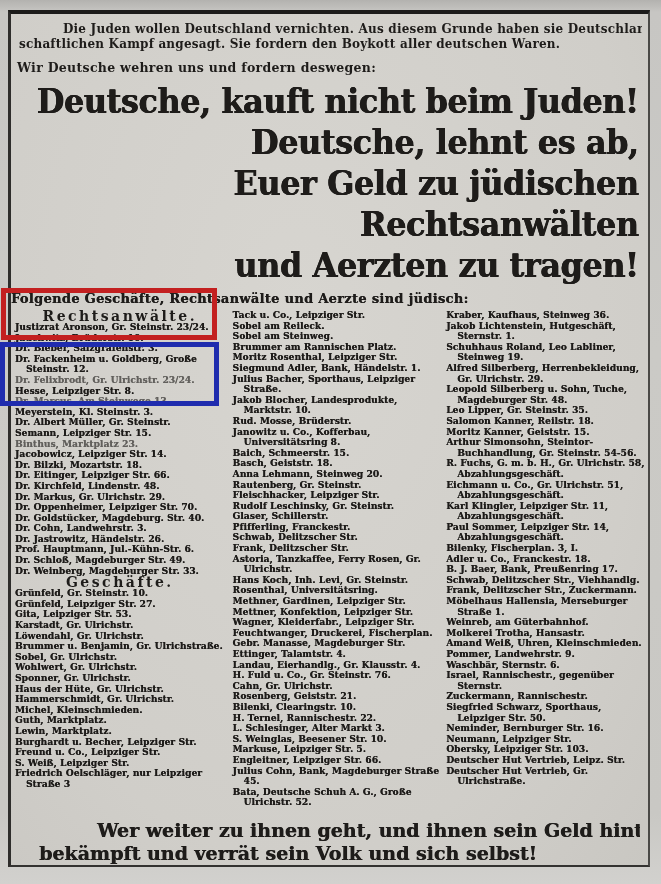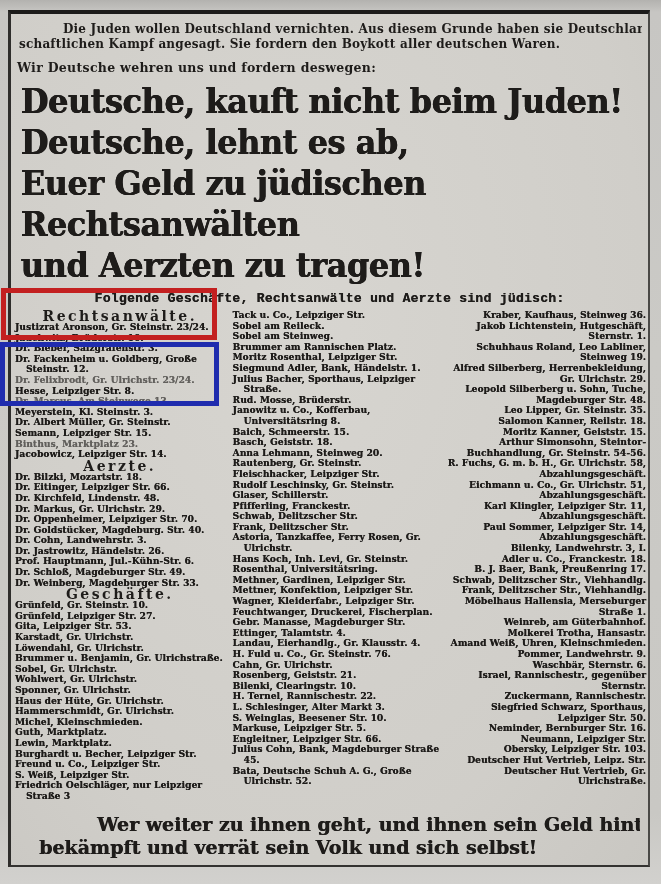--- a/index.html
+++ b/index.html
@@ -7,31 +7,31 @@
   .page{position:relative;width:661px;height:884px;overflow:hidden;
         background:linear-gradient(180deg,#b3b2af 0,#c7c6c3 12px,#cbcac6 40%,#c9c8c4 92%,#d2d1ce 100%);}
   .frame{position:absolute;left:8px;top:10px;right:11px;bottom:17px;
          border-top:4px solid #1c1b1a;border-left:3px solid #2e2d2b;
          border-right:2px solid #4a4946;border-bottom:2px solid #333230;
          background:radial-gradient(ellipse at 45% 35%, #d7d5d0 0%, #d0cec9 70%, #c9c7c2 100%);
          color:#1e1c1a;overflow:hidden;}
   .intro{margin:8px 6px 0 8px;font-size:12px;font-weight:bold;line-height:15px;letter-spacing:.2px;}
   .intro .l1{text-indent:44px;white-space:nowrap;overflow:hidden;}
   .call{margin:8px 6px 0 6px;font-size:12.5px;font-weight:bold;letter-spacing:.3px;}
-  .headline{margin-top:6px;text-align:left;font-weight:bold;}
+  .headline{margin-top:6px;text-align:right;font-weight:bold;}
   .headline div{font-size:33px;line-height:41px;letter-spacing:-.5px;
                 text-shadow:.6px 0 0 currentColor, 0 .4px 0 currentColor;
                 transform:scaleX(.97);transform-origin:center;}
-  .list-intro{margin-top:5px;text-align:center;font-size:13px;font-weight:bold;letter-spacing:.3px;
-              text-shadow:.3px 0 0 currentColor;font-family:Liberation Mono, monospace;}
+  .list-intro{margin-top:5px;font-size:13px;font-weight:bold;letter-spacing:.3px;
+              text-shadow:.3px 0 0 currentColor;}
   .columns{display:flex;margin-top:4px;padding:0 2px 0 2px;}
   .col{box-sizing:border-box;}
   .col-left{width:218px;padding-left:2px;}
   .col-mid{width:222px;padding-left:8px;}
-  .col-right{width:212px;padding-left:6px;text-align:right;}
+  .col-right{width:212px;padding-left:6px;}
   .sec-title{text-align:center;font-size:14px;font-weight:bold;letter-spacing:2.5px;line-height:12px;margin:0 0;}
   .entry{font-size:9px;font-weight:bold;line-height:10.6px;letter-spacing:.1px;
          padding-left:11px;text-indent:-11px;text-shadow:.25px 0 0 currentColor;}
   .smudged{filter:blur(.45px);opacity:.62;}
   .closing{margin:11px 8px 0 20px;font-size:19px;font-weight:bold;line-height:23px;
            text-shadow:.5px 0 0 currentColor;}
   .closing .cl1{padding-left:66px;white-space:nowrap;overflow:hidden;}
   .closing .cl2{padding-left:8px;}
   .anno{position:absolute;pointer-events:none;}
   .anno-red{left:1px;top:288px;width:206px;height:42px;border:5px solid #c32020;}
@@ -69,21 +69,20 @@
             <div class="entry">Dr. Fackenheim u. Goldberg, Große Steinstr. 12.</div>
             <div class="entry smudged">Dr. Felixbrodt, Gr. Ulrichstr. 23/24.</div>
             <div class="entry">Hesse, Leipziger Str. 8.</div>
             <div class="entry smudged">Dr. Marcus, Am Steinwege 13.</div>
             <div class="entry">Meyerstein, Kl. Steinstr. 3.</div>
             <div class="entry">Dr. Albert Müller, Gr. Steinstr.</div>
             <div class="entry">Semann, Leipziger Str. 15.</div>
             <div class="entry smudged">Binthus, Marktplatz 23.</div>
             <div class="entry">Jacobowicz, Leipziger Str. 14.</div>
           </div>
-        <div class="sec-title">Aerzte.</div>
         <div>
             <div class="entry">Dr. Bilzki, Mozartstr. 18.</div>
             <div class="entry">Dr. Eitinger, Leipziger Str. 66.</div>
             <div class="entry">Dr. Kirchfeld, Lindenstr. 48.</div>
             <div class="entry">Dr. Markus, Gr. Ulrichstr. 29.</div>
             <div class="entry">Dr. Oppenheimer, Leipziger Str. 70.</div>
             <div class="entry">Dr. Goldstücker, Magdeburg. Str. 40.</div>
             <div class="entry">Dr. Cohn, Landwehrstr. 3.</div>
             <div class="entry">Dr. Jastrowitz, Händelstr. 26.</div>
             <div class="entry">Prof. Hauptmann, Jul.-Kühn-Str. 6.</div>
@@ -114,20 +113,21 @@
       </div>
       <div class="col col-mid">
         <div>
             <div class="entry">Tack u. Co., Leipziger Str.</div>
             <div class="entry">Sobel am Reileck.</div>
             <div class="entry">Sobel am Steinweg.</div>
             <div class="entry">Brummer am Rannischen Platz.</div>
             <div class="entry">Moritz Rosenthal, Leipziger Str.</div>
             <div class="entry">Siegmund Adler, Bank, Händelstr. 1.</div>
             <div class="entry">Julius Bacher, Sporthaus, Leipziger Straße.</div>
+            <div class="entry">Jakob Blocher, Landesprodukte, Marktstr. 10.</div>
             <div class="entry">Rud. Mosse, Brüderstr.</div>
             <div class="entry">Janowitz u. Co., Kofferbau, Universitätsring 8.</div>
             <div class="entry">Baich, Schmeerstr. 15.</div>
             <div class="entry">Basch, Geiststr. 18.</div>
             <div class="entry">Anna Lehmann, Steinweg 20.</div>
             <div class="entry">Rautenberg, Gr. Steinstr.</div>
             <div class="entry">Fleischhacker, Leipziger Str.</div>
             <div class="entry">Rudolf Leschinsky, Gr. Steinstr.</div>
             <div class="entry">Glaser, Schillerstr.</div>
             <div class="entry">Pfifferling, Franckestr.</div>
@@ -164,25 +164,25 @@
             <div class="entry">Alfred Silberberg, Herrenbekleidung, Gr. Ulrichstr. 29.</div>
             <div class="entry">Leopold Silberberg u. Sohn, Tuche, Magdeburger Str. 48.</div>
             <div class="entry">Leo Lipper, Gr. Steinstr. 35.</div>
             <div class="entry">Salomon Kanner, Reilstr. 18.</div>
             <div class="entry">Moritz Kanner, Geiststr. 15.</div>
             <div class="entry">Arthur Simonsohn, Steintor-Buchhandlung, Gr. Steinstr. 54-56.</div>
             <div class="entry">R. Fuchs, G. m. b. H., Gr. Ulrichstr. 58, Abzahlungsgeschäft.</div>
             <div class="entry">Eichmann u. Co., Gr. Ulrichstr. 51, Abzahlungsgeschäft.</div>
             <div class="entry">Karl Klingler, Leipziger Str. 11, Abzahlungsgeschäft.</div>
             <div class="entry">Paul Sommer, Leipziger Str. 14, Abzahlungsgeschäft.</div>
-            <div class="entry">Bilenky, Landwehrstr. 3, I.</div>
+            <div class="entry">Bilenky, Fischerplan. 3, I.</div>
             <div class="entry">Adler u. Co., Franckestr. 18.</div>
             <div class="entry">B. J. Baer, Bank, Preußenring 17.</div>
             <div class="entry">Schwab, Delitzscher Str., Viehhandlg.</div>
-            <div class="entry">Frank, Delitzscher Str., Viehhandlg.</div>
+            <div class="entry">Frank, Delitzscher Str., Zuckermann.</div>
             <div class="entry">Möbelhaus Hallensia, Merseburger Straße 1.</div>
             <div class="entry">Weinreb, am Güterbahnhof.</div>
             <div class="entry">Molkerei Trotha, Hansastr.</div>
             <div class="entry">Amand Weiß, Uhren, Kleinschmieden.</div>
             <div class="entry">Pommer, Landwehrstr. 9.</div>
             <div class="entry">Waschbär, Sternstr. 6.</div>
             <div class="entry">Israel, Rannischestr., gegenüber Sternstr.</div>
             <div class="entry">Zuckermann, Rannischestr.</div>
             <div class="entry">Siegfried Schwarz, Sporthaus, Leipziger Str. 50.</div>
             <div class="entry">Neminder, Bernburger Str. 16.</div>

